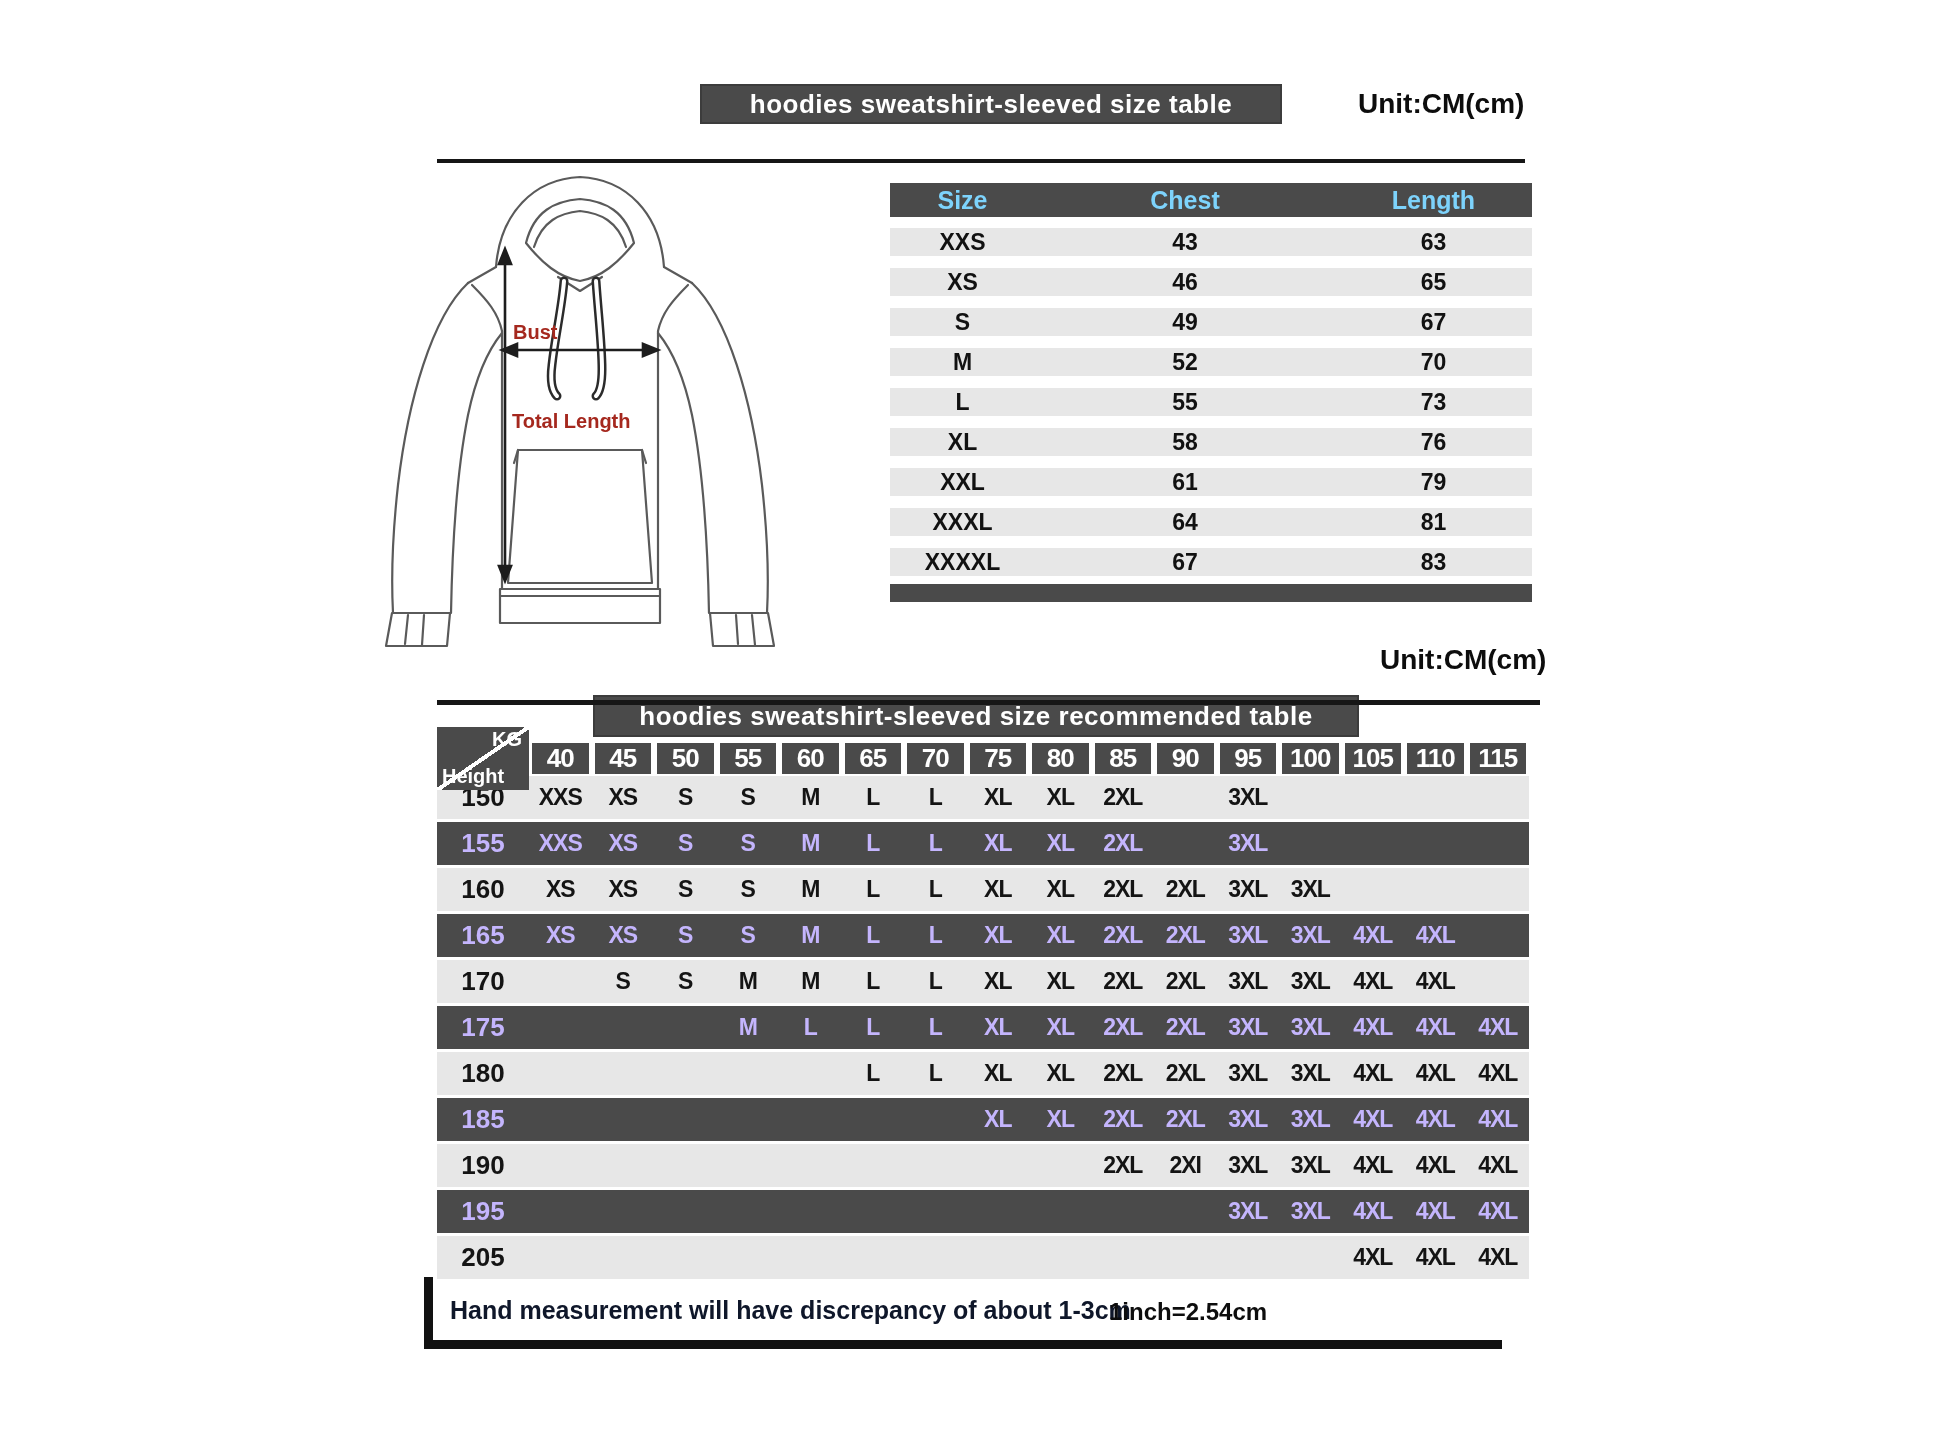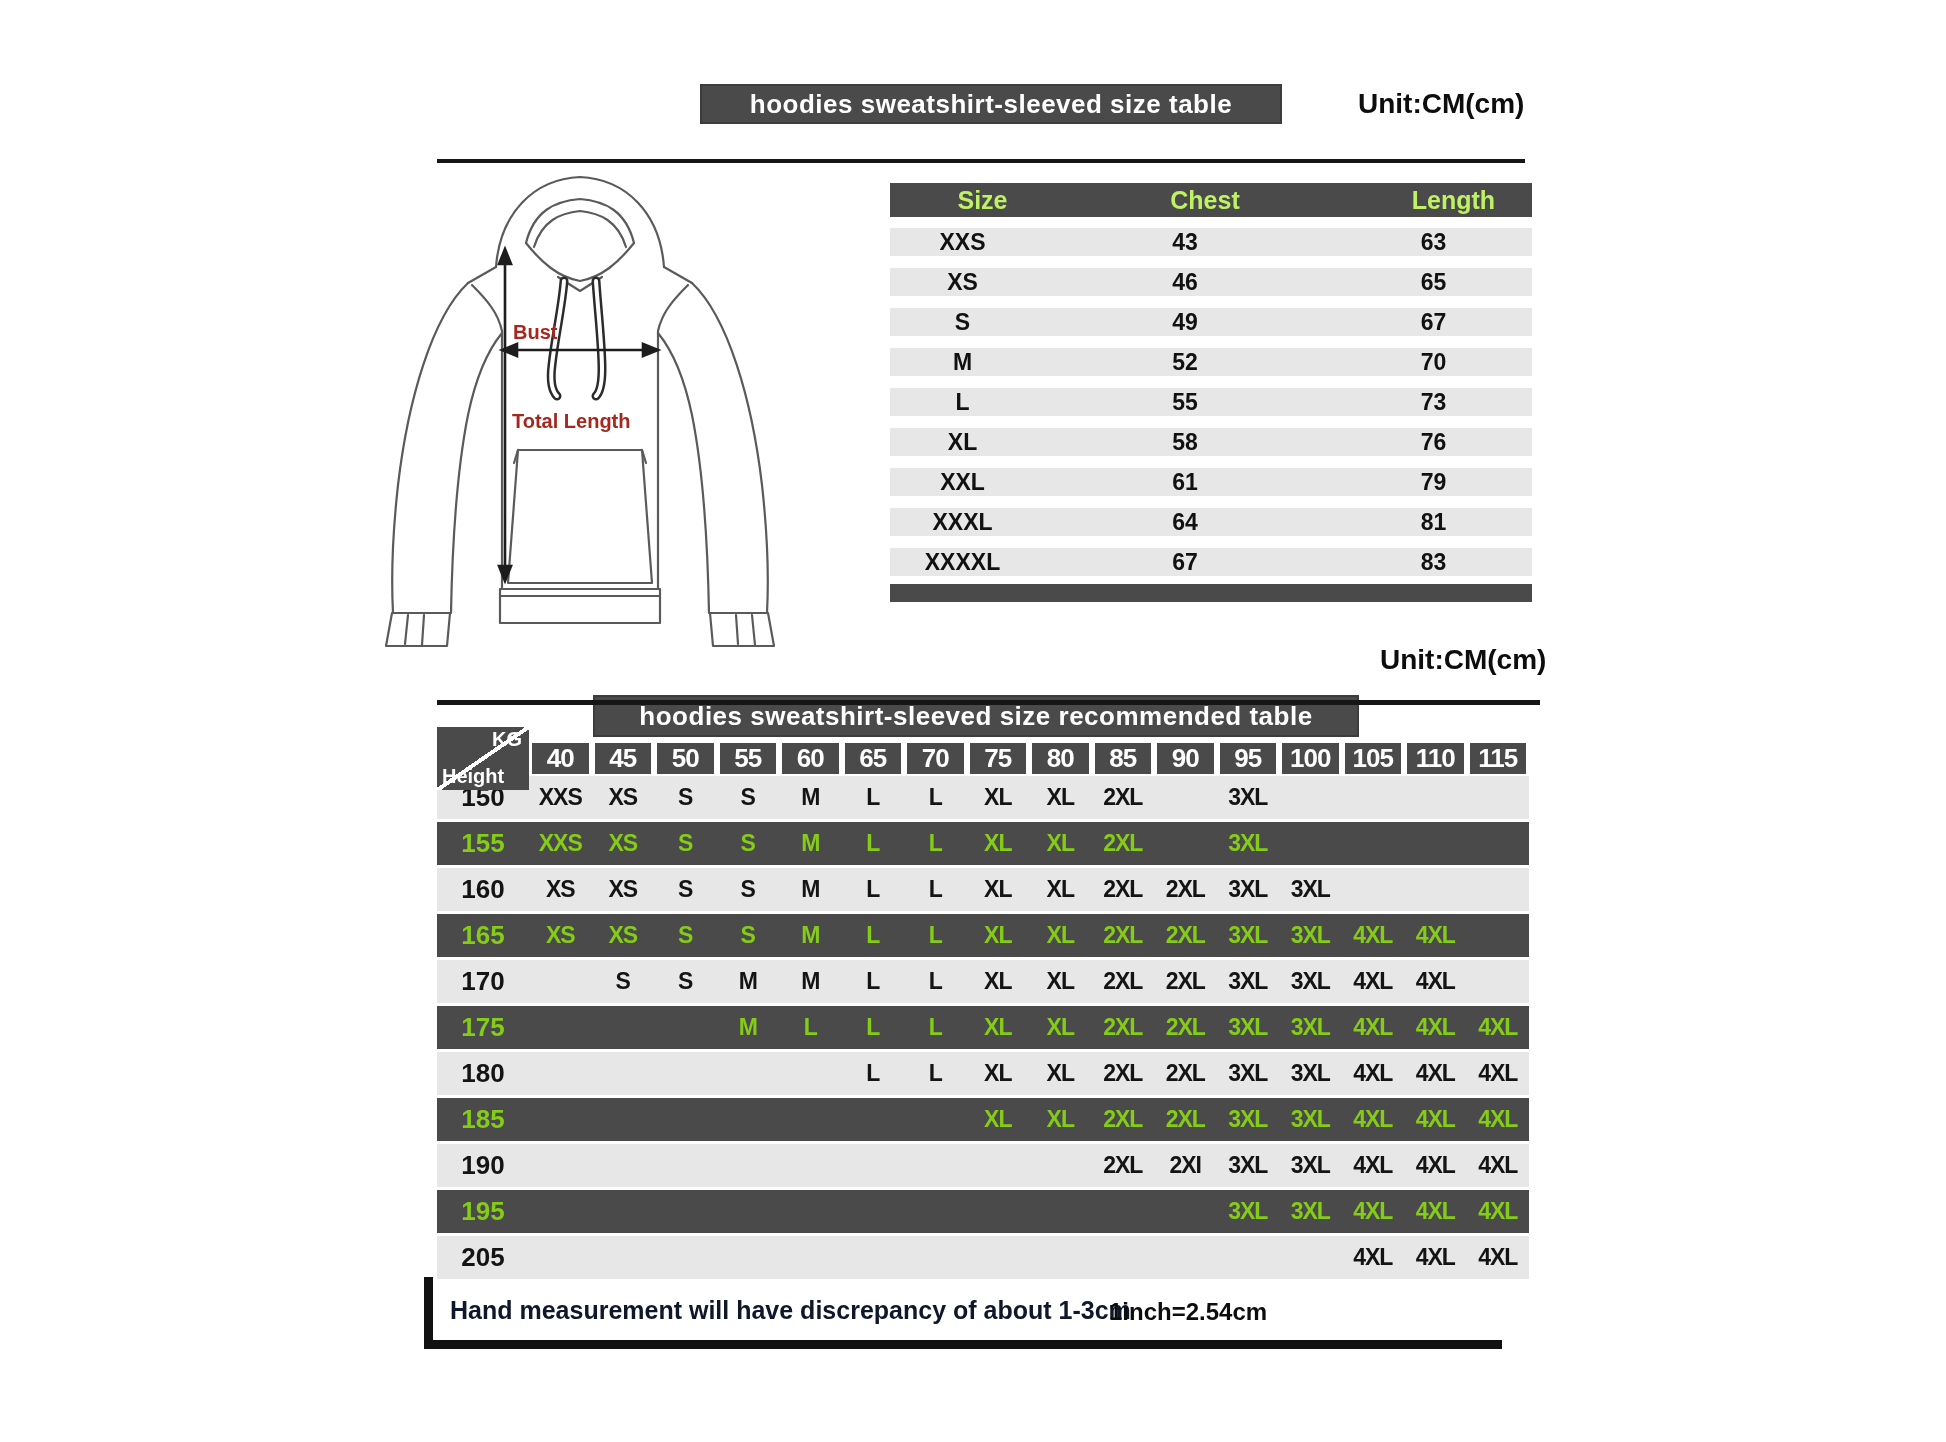--- a/index.html
+++ b/index.html
@@ -22,21 +22,21 @@
   .r1{left:437px;top:159px;width:1088px;height:4px;}
   .r2{left:437px;top:700px;width:1103px;height:5px;}
 
   
   .hoodie{position:absolute;left:350px;top:165px;width:460px;height:485px;}
 
   
   .stable{position:absolute;left:890px;top:183px;width:642px;}
   .sthead{
     display:grid;grid-template-columns:145px 300px 197px;height:34px;background:#4a4a4a;
-    color:#bef264;font-weight:bold;font-size:25px;align-items:center;padding-left:20px;
+    color:#7dd3fc;font-weight:bold;font-size:25px;align-items:center;
   }
   .sthead span{text-align:center;}
   .stbody{margin-top:11px;}
   .strow{
     display:grid;grid-template-columns:145px 300px 197px;height:28px;margin-bottom:12px;
     background:#e7e7e7;font-weight:bold;font-size:23px;align-items:center;
   }
   .strow span{text-align:center;}
   .stfoot{height:18px;background:#4a4a4a;margin-top:-4px;}
 
@@ -57,21 +57,21 @@
   .mhbox{
     flex:1;margin:16px 3px;background:#4a4a4a;color:#fff;font-weight:bold;font-size:26px;
     display:flex;align-items:center;justify-content:center;letter-spacing:-1px;
   }
   .mbody{margin-top:3px;}
   .mrow{
     display:grid;grid-template-columns:92px repeat(16,1fr);height:43px;margin-bottom:3px;
     align-items:center;font-weight:bold;
   }
   .mrow.light{background:#e7e7e7;color:#141414;}
-  .mrow.dark{background:#4a4a4a;color:#84cc16;}
+  .mrow.dark{background:#4a4a4a;color:#c4b5fd;}
   .mheight{text-align:center;font-size:26px;}
   .mcell{text-align:center;font-size:23px;letter-spacing:-1px;white-space:nowrap;}
 
   
   .fbar{position:absolute;left:424px;top:1277px;width:9px;height:72px;background:#111;}
   .ftext{position:absolute;left:450px;top:1296px;font-weight:bold;font-size:25px;color:#0f172a;}
   .fconv{position:absolute;left:1066px;top:1298px;font-weight:bold;font-size:24px;color:#0d0d0d;padding-left:43px;}
   .fline{position:absolute;left:424px;top:1340px;width:1078px;height:9px;background:#111;}
 </style>
 </head>

